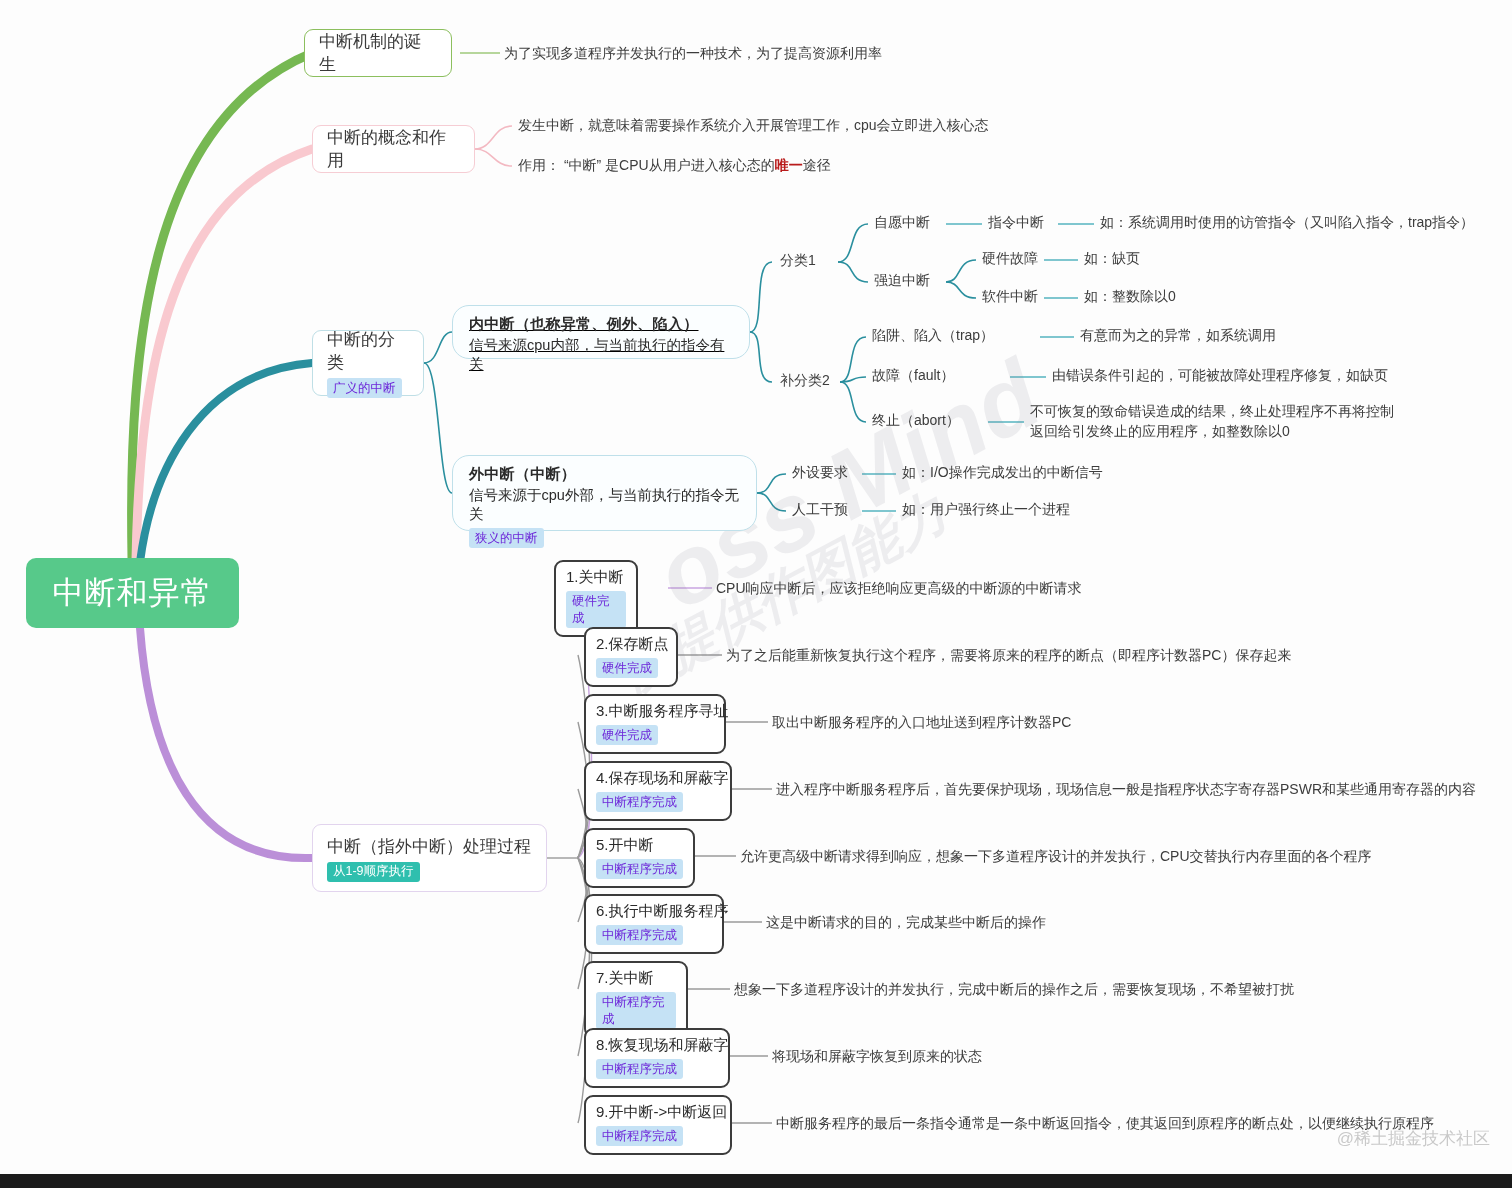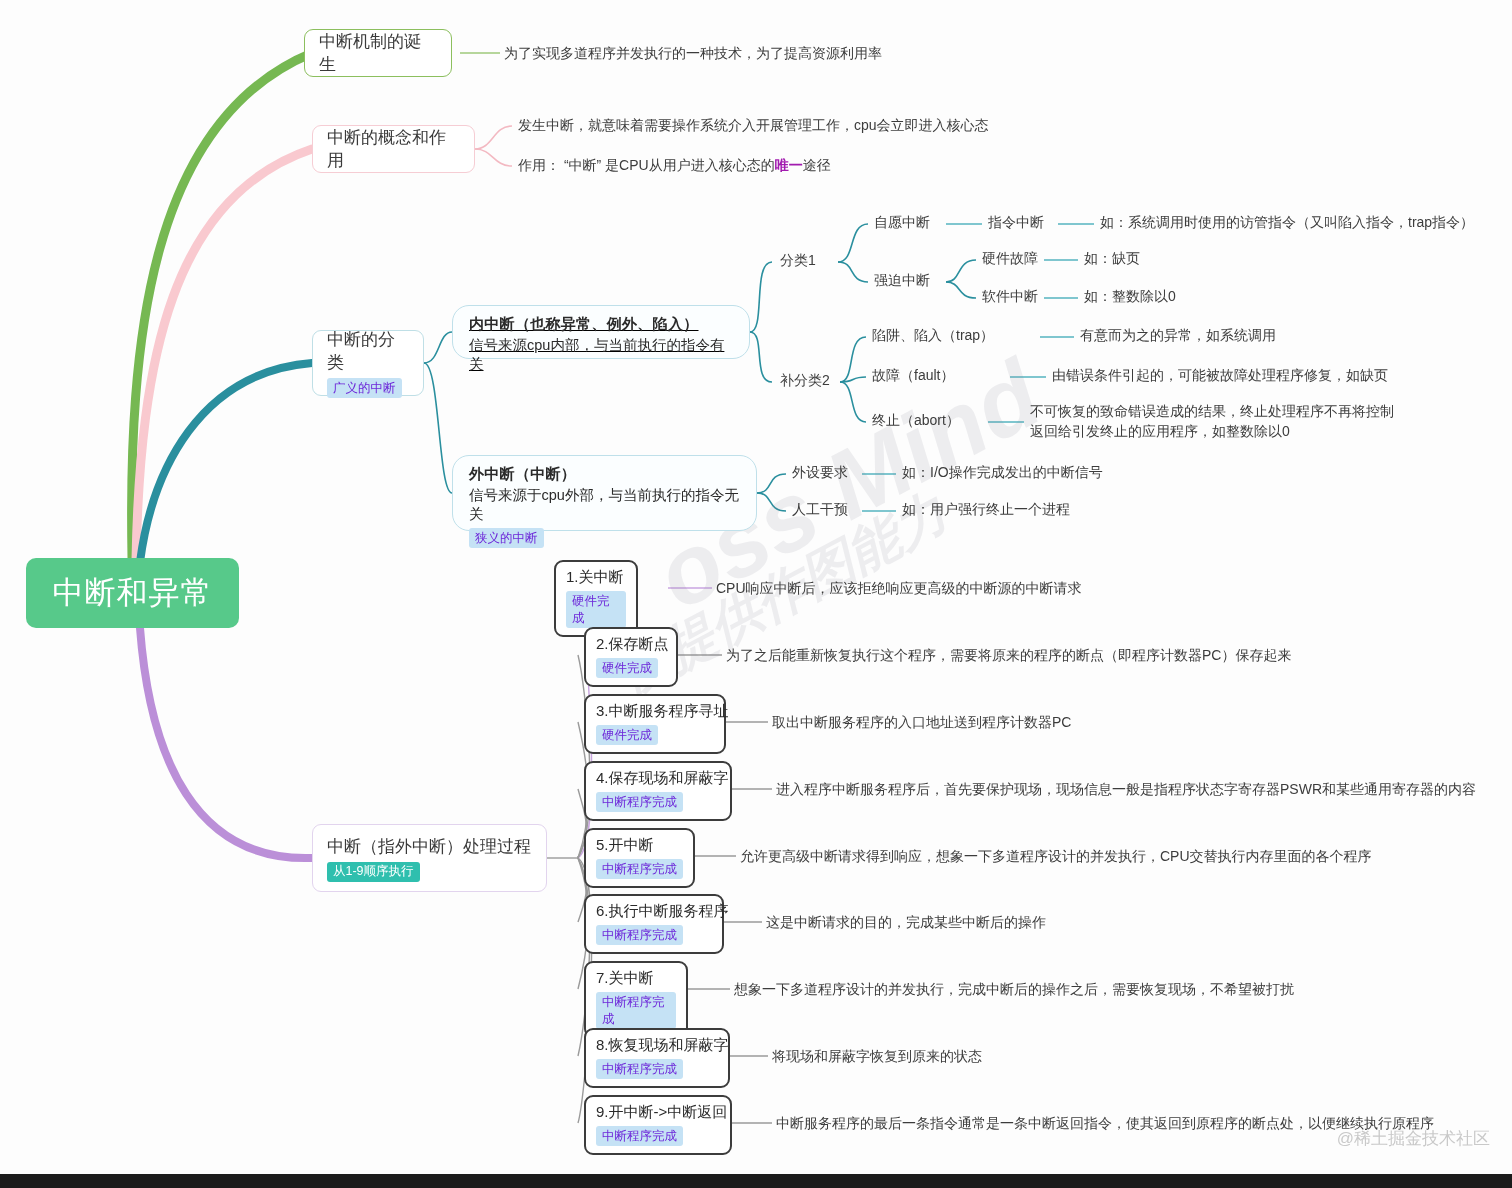--- a/index.html
+++ b/index.html
@@ -115,21 +115,21 @@
   #wm1 { left: 640px; top: 430px; font-size: 96px; transform: rotate(-28deg); }
   #wm2 { left: 600px; top: 560px; font-size: 52px; transform: rotate(-28deg); }
   #wm-credit {
     position: absolute; right: 22px; bottom: 38px;
     font-size: 17px; color: #c9c9c9; z-index: 6;
   }
   #bottom-bar {
     position: absolute; left: 0; bottom: 0;
     width: 1512px; height: 14px; background: #1b1b1b; z-index: 9;
   }
-  .redx { color: #a21caf; font-weight: bold; }
+  .redx { color: #b91c1c; font-weight: bold; }
 </style>
 </head>
 <body>
 
 <div id="canvas">
 
   <div class="wm-big" id="wm1">oss Mind</div>
   <div class="wm-big" id="wm2">仅提供作图能力</div>
 
   <svg id="wires" viewBox="0 0 1512 1188">

